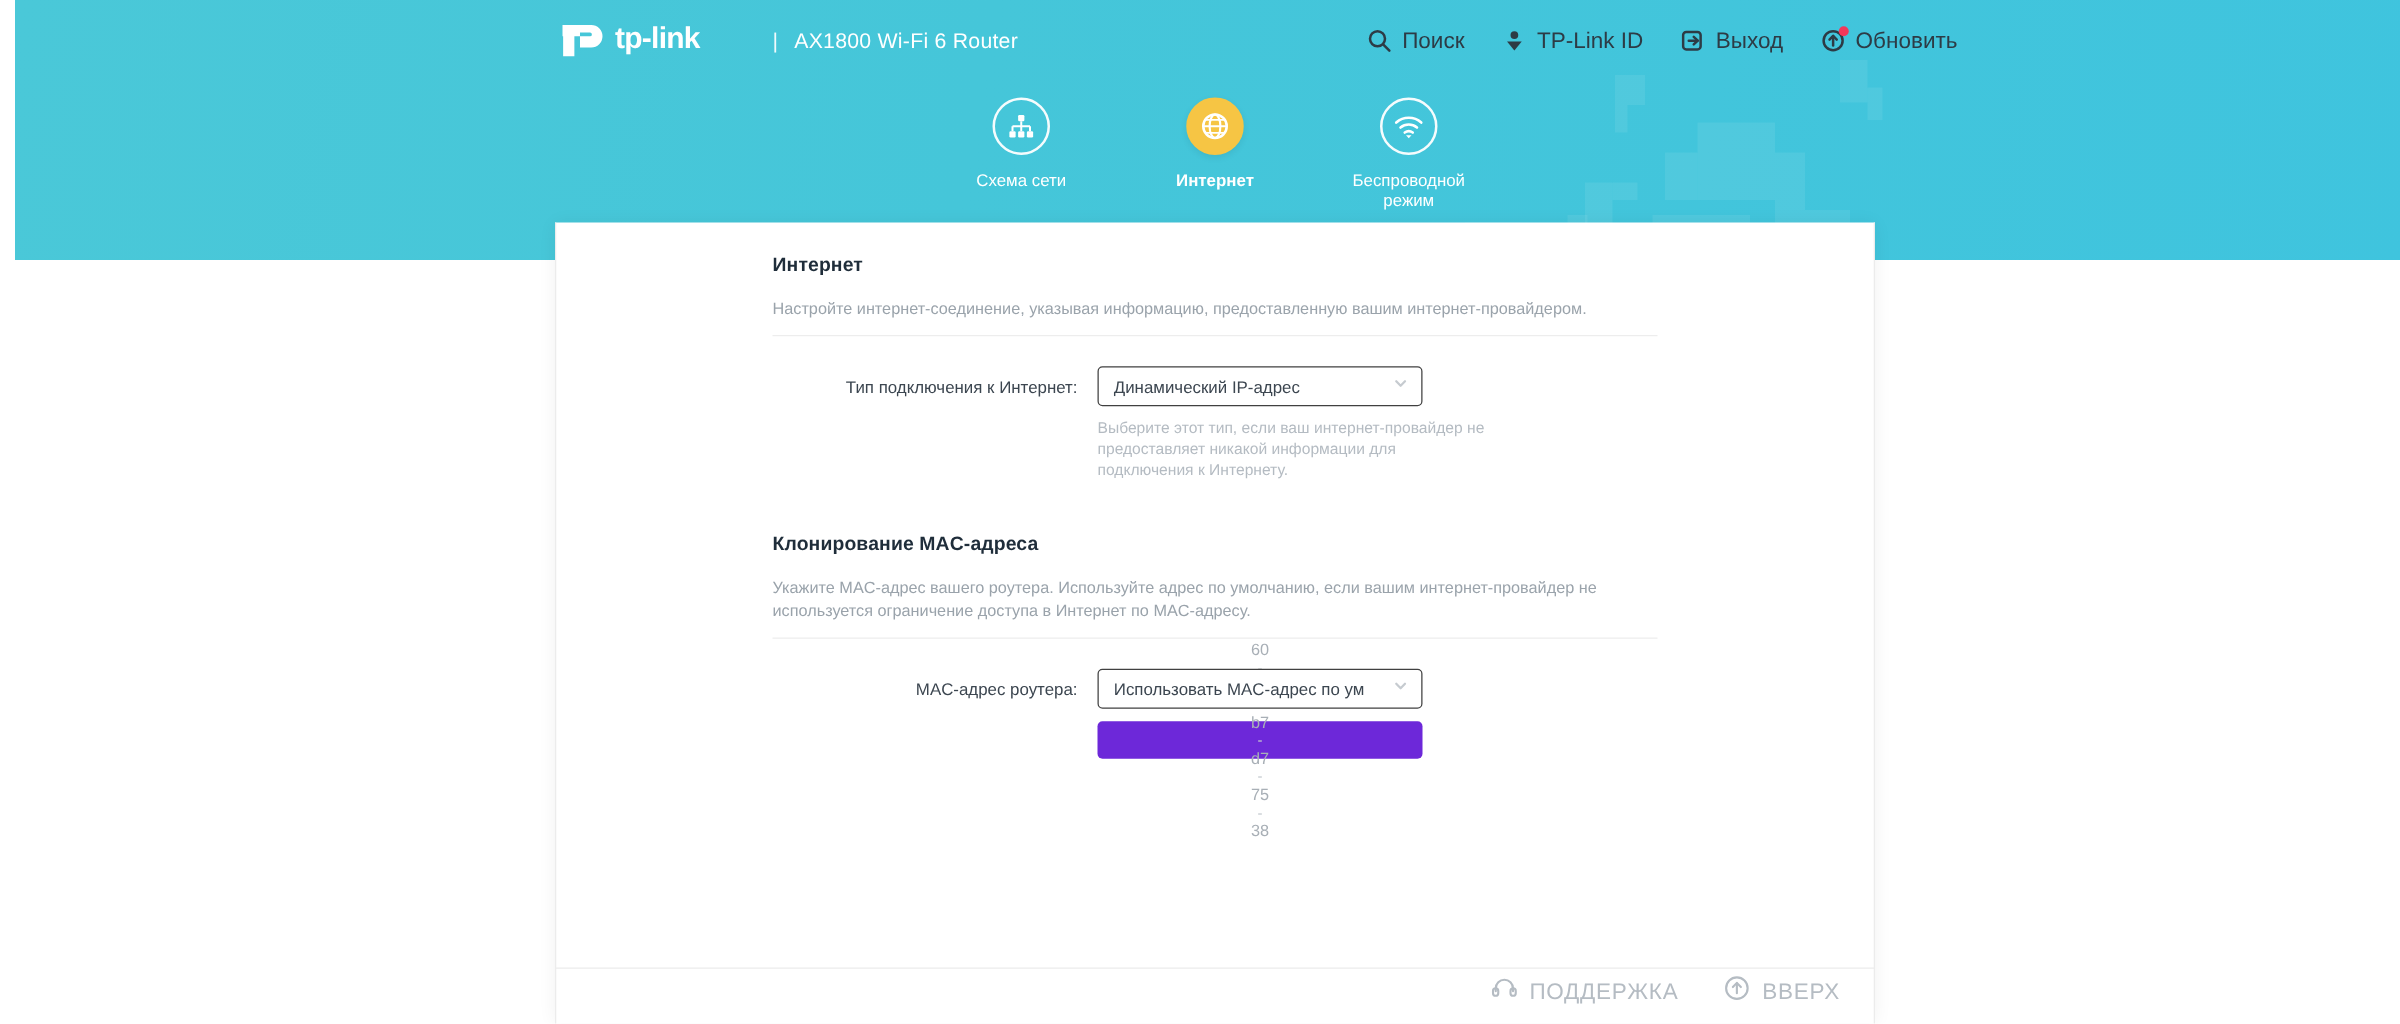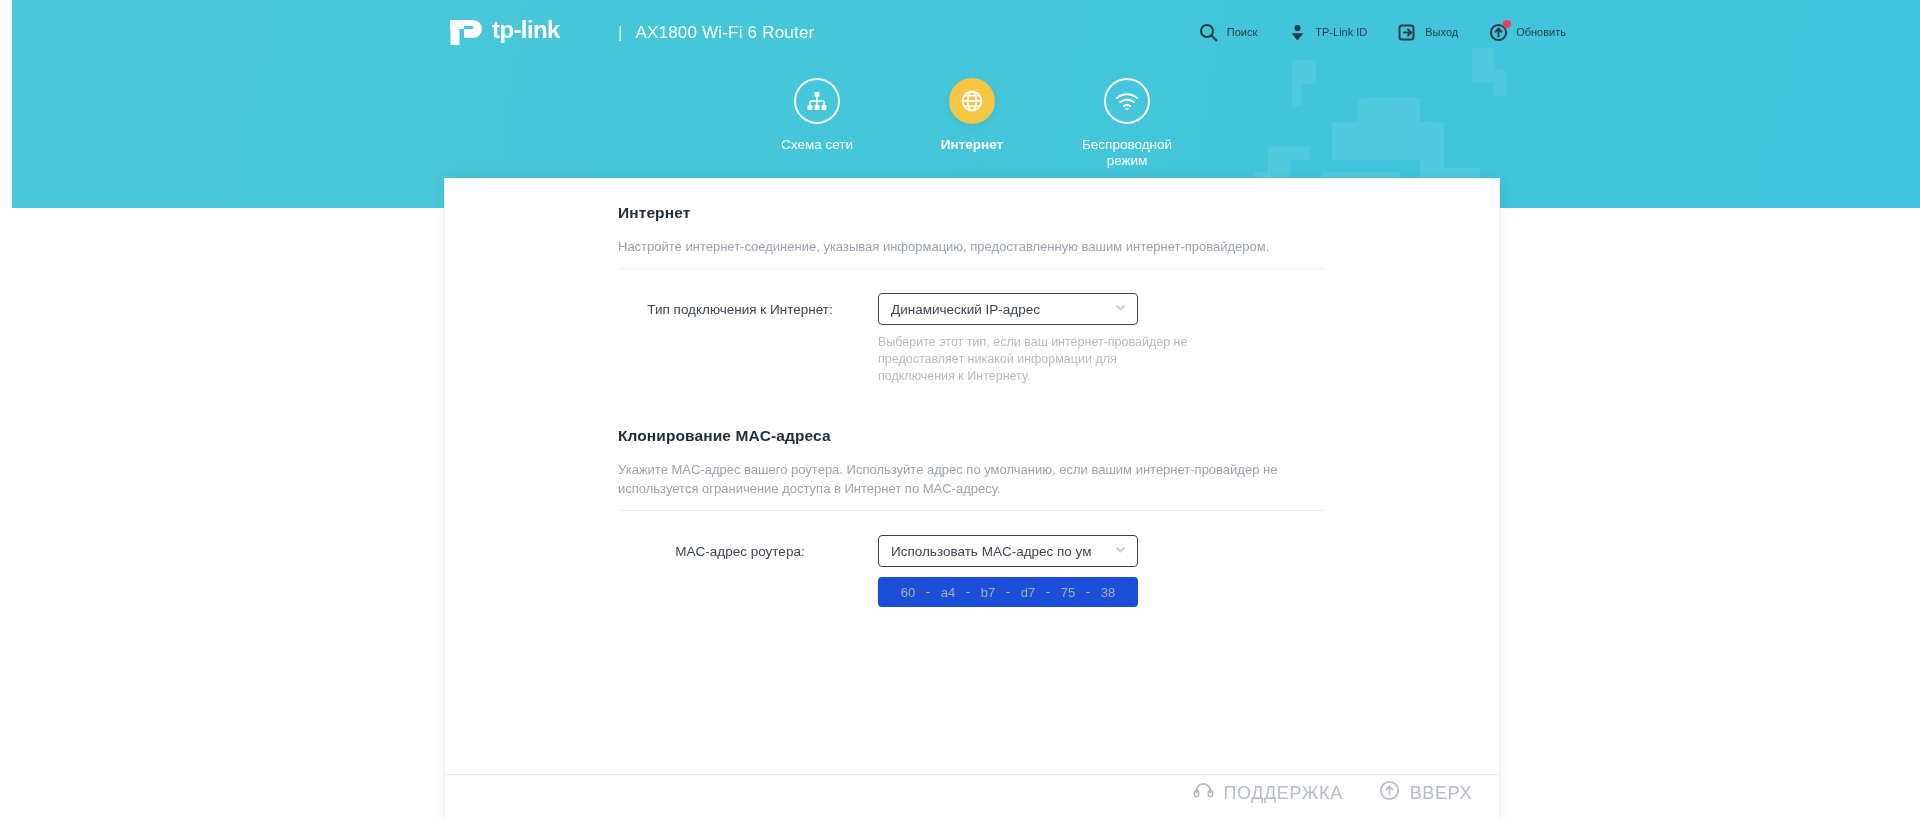--- a/index.html
+++ b/index.html
@@ -39,21 +39,21 @@
   .model {
     color: #ffffff; font-size: 17px; letter-spacing: .2px; white-space: nowrap;
   }
 
   .topnav {
     position: absolute; right: 366px; top: 22px;
     display: flex; align-items: center; gap: 30px;
   }
   .topnav-item {
     display: flex; align-items: center; gap: 8px;
-    color: #2d3b45; font-size: 11px; cursor: pointer; white-space: nowrap;
+    color: #2d3b45; font-size: 18px; cursor: pointer; white-space: nowrap;
     position: relative;
   }
   .topnav-item .ico { display: flex; align-items: center; justify-content: center; width: 20px; height: 20px; position: relative; }
   .dot-badge {
     position: absolute; top: -2px; right: -3px;
     width: 8px; height: 8px; border-radius: 50%; background: #f2385a;
   }
 
   
   .tabs {
@@ -108,21 +108,21 @@
     margin-top: 15px; font-size: 13px; color: #9aa3ab; line-height: 19px;
   }
   .section-rule {
     margin-top: 12px; border-bottom: 1px solid #ededed; width: 708px;
   }
 
   .field-row {
     display: flex; align-items: center; margin-top: 24px;
   }
   .field-label {
-    width: 260px; text-align: center; padding-right: 16px;
+    width: 260px; text-align: right; padding-right: 16px;
     font-size: 13.5px; color: #3c4650;
   }
   .select {
     width: 260px; height: 32px; border: 1px solid #404040; border-radius: 4px;
     background: #ffffff; display: flex; align-items: center;
     padding: 0 10px 0 12px; cursor: pointer; position: relative;
   }
   .select-value {
     font-size: 13.5px; color: #3c4650; flex: 1;
     overflow: hidden; white-space: nowrap;
@@ -130,22 +130,22 @@
   .chev { flex: 0 0 auto; margin-left: 4px; }
 
   .field-hint {
     margin-left: 260px; margin-top: 9px;
     width: 310px; font-size: 12.5px; color: #b4bbc2; line-height: 17px;
   }
 
   .mac-row { display: flex; margin-top: 10px; }
   .mac-field {
     margin-left: 260px;
-    width: 260px; height: 30px; border-radius: 4px; background: #1d4ed8;
-    display: flex; align-items: center; justify-content: center; gap: 0;
+    width: 260px; height: 30px; border-radius: 4px; background: #6d28d9;
+    display: flex; align-items: center; justify-content: center; gap: 0; flex-direction: column;
   }
   .mac-oct { font-size: 13px; color: #a8afb6; width: 26px; text-align: center; }
   .mac-sep { font-size: 12px; color: #c3c9ce; width: 14px; text-align: center; }
 
   
   .footer {
     position: absolute; left: 432px; top: 802px; width: 1056px;
   }
   .footer-line {
     position: absolute; top: -28px; left: 0; width: 1056px;

